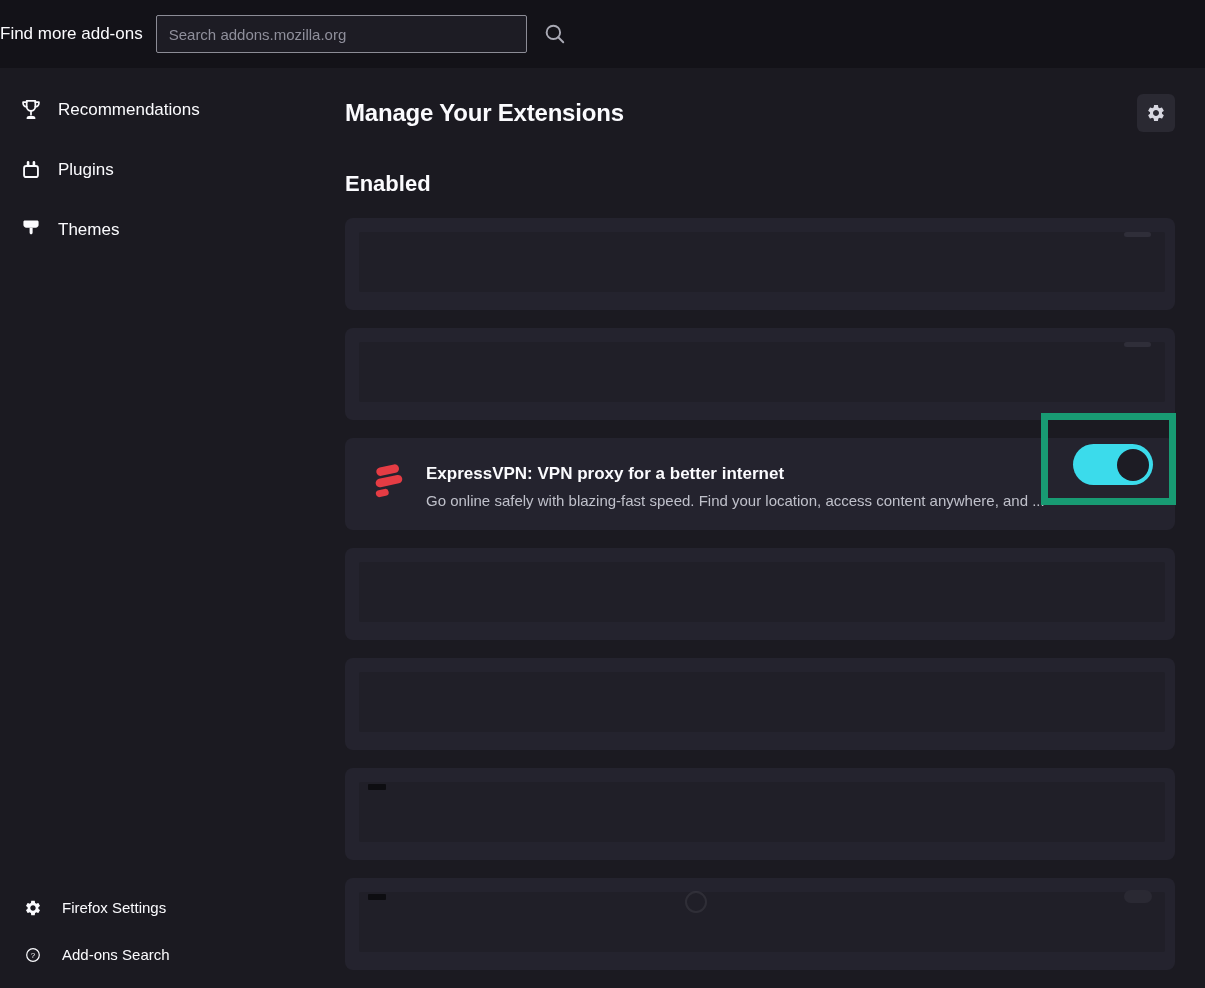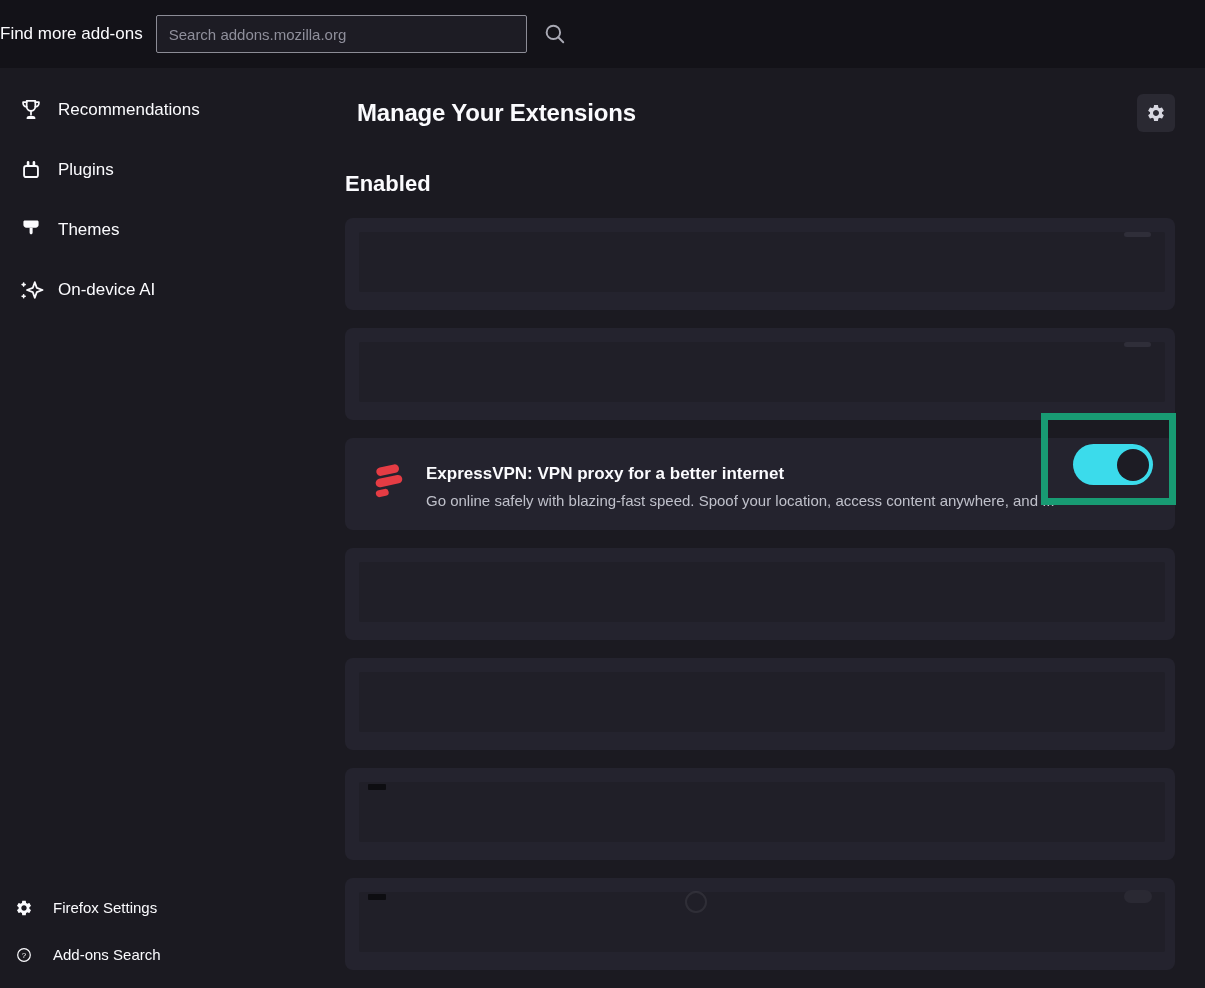--- a/index.html
+++ b/index.html
@@ -30,26 +30,26 @@
   }
   .search-input::placeholder{color:#8f8f9b;}
   .search-btn{width:30px;height:30px;background:none;border:none;padding:0;color:#a9a9b4;display:flex;align-items:center;justify-content:center;cursor:pointer;}
   
   .layout{display:flex;height:920px;}
   .sidebar{width:345px;flex:none;display:flex;flex-direction:column;justify-content:space-between;padding-top:12px;}
   .nav-item{height:60px;display:flex;align-items:center;gap:14px;padding-left:18px;font-size:17px;color:var(--text);cursor:pointer;}
   .nav-item.active{color:var(--accent);}
   .icon-26{width:26px;height:26px;flex:none;display:block;}
   .sidebar-footer{padding-bottom:10px;}
-  .footer-item{height:47px;display:flex;align-items:center;gap:20px;padding-left:15px;font-size:15px;color:var(--text);cursor:pointer;}
+  .footer-item{height:47px;display:flex;align-items:center;gap:20px;padding-left:24px;font-size:15px;color:var(--text);cursor:pointer;}
   .icon-18{width:18px;height:18px;flex:none;display:block;}
   
   .main{width:830px;flex:none;padding-top:26px;}
   .main-header{display:flex;justify-content:space-between;align-items:center;height:38px;}
-  .page-title{font-size:24px;font-weight:700;margin:12px;letter-spacing:-0.2px;}
+  .page-title{font-size:24px;font-weight:700;margin:0;letter-spacing:-0.2px;}
   .header-gear-btn{width:38px;height:38px;border:none;border-radius:6px;background:#2a2932;color:#d7d7e0;display:flex;align-items:center;justify-content:center;cursor:pointer;padding:0;}
   .icon-20{width:20px;height:20px;display:block;}
   .section-label{margin-top:41px;font-size:22px;font-weight:700;line-height:22px;}
   .cards{margin-top:23px;display:flex;flex-direction:column;gap:18px;}
   .card{height:92px;background:var(--card-bg);border-radius:8px;position:relative;}
   .redacted{position:absolute;left:14px;right:10px;top:14px;bottom:18px;background:var(--redact-bg);border-radius:2px;}
   
   .hint{position:absolute;}
   .dash-light{width:27px;height:5px;border-radius:2.5px;background:#2f2e39;}
   .dash-dark{width:18px;height:6px;border-radius:1px;background:#0d0d11;}
@@ -102,28 +102,20 @@
         </svg>
         <span>Plugins</span>
       </div>
       <div class="nav-item">
         <svg class="icon-26" viewBox="0 0 24 24" fill="currentColor">
           <path d="M5 4.6c0-.7.6-1.3 1.3-1.3h11.4c.7 0 1.3.6 1.3 1.3v2.6c0 1.5-1.2 2.7-2.7 2.7H7.7C6.2 9.9 5 8.7 5 7.2z"></path>
           <path d="M10.7 9.9h2.8v4.3c0 1-.6 1.7-1.4 1.7s-1.4-.7-1.4-1.7z"></path>
         </svg>
         <span>Themes</span>
       </div>
-      <div class="nav-item">
-        <svg class="icon-26" viewBox="0 0 24 24" fill="none" stroke="currentColor" stroke-width="1.7" stroke-linejoin="round" stroke-linecap="round">
-          <path d="M15.5 4.8l1.9 5.3 5.3 1.9-5.3 1.9-1.9 5.3-1.9-5.3-5.3-1.9 5.3-1.9z"></path>
-          <path d="M5.2 5.6v2.8M3.8 7H6.6" stroke-width="1.5"></path>
-          <path d="M5.2 16.4v2.8M3.8 17.8H6.6" stroke-width="1.5"></path>
-        </svg>
-        <span>On-device AI</span>
-      </div>
     </div>
     <div class="sidebar-footer">
       <div class="footer-item">
         <svg class="icon-18" viewBox="0 0 24 24" fill="currentColor">
           <path d="M19.14 12.94c.04-.3.06-.61.06-.94 0-.32-.02-.64-.07-.94l2.03-1.58c.18-.14.23-.41.12-.61l-1.92-3.32c-.12-.22-.37-.29-.59-.22l-2.39.96c-.5-.38-1.03-.7-1.62-.94l-.36-2.54c-.04-.24-.24-.41-.48-.41h-3.84c-.24 0-.43.17-.47.41L9.25 5.35c-.59.24-1.13.57-1.62.94L5.24 5.33c-.22-.08-.47 0-.59.22L2.74 8.87c-.12.21-.08.47.12.61l2.03 1.58c-.05.3-.09.63-.09.94s.02.64.07.94l-2.03 1.58c-.18.14-.23.41-.12.61l1.92 3.32c.12.22.37.29.59.22l2.39-.96c.5.38 1.03.7 1.62.94l.36 2.54c.05.24.24.41.48.41h3.84c.24 0 .44-.17.47-.41l.36-2.54c.59-.24 1.13-.56 1.62-.94l2.39.96c.22.08.47 0 .59-.22l1.92-3.32c.12-.22.07-.47-.12-.61l-2.01-1.58zM12 15.6c-1.98 0-3.6-1.62-3.6-3.6s1.62-3.6 3.6-3.6 3.6 1.62 3.6 3.6-1.62 3.6-3.6 3.6z"></path>
         </svg>
         <span>Firefox Settings</span>
       </div>
       <div class="footer-item">
         <svg class="icon-18" viewBox="0 0 24 24" fill="none" stroke="currentColor" stroke-width="1.6">
@@ -162,21 +154,21 @@
       <div class="card">
         <svg class="ext-icon" viewBox="0 0 44 44">
           <g transform="rotate(-12 22 20)" fill="currentColor">
             <rect x="12" y="7" width="23" height="8.5" rx="4.2"></rect>
             <rect x="9" y="18" width="27" height="8.5" rx="4.2"></rect>
             <rect x="7" y="29" width="13" height="7" rx="3.5"></rect>
           </g>
         </svg>
         <div class="ext-text">
           <div class="ext-name">ExpressVPN: VPN proxy for a better internet</div>
-          <div class="ext-desc">Go online safely with blazing-fast speed. Spoof your location, access content anywhere, and ...</div>
+          <div class="ext-desc">Go online safely with blazing-fast speed. Find your location, access content anywhere, and ...</div>
         </div>
         <div class="toggle on" id="ext-toggle">
           <div class="knob"></div>
         </div>
         <div class="annotation"></div>
       </div>
 
       <div class="card">
         <div class="redacted"></div>
       </div>

